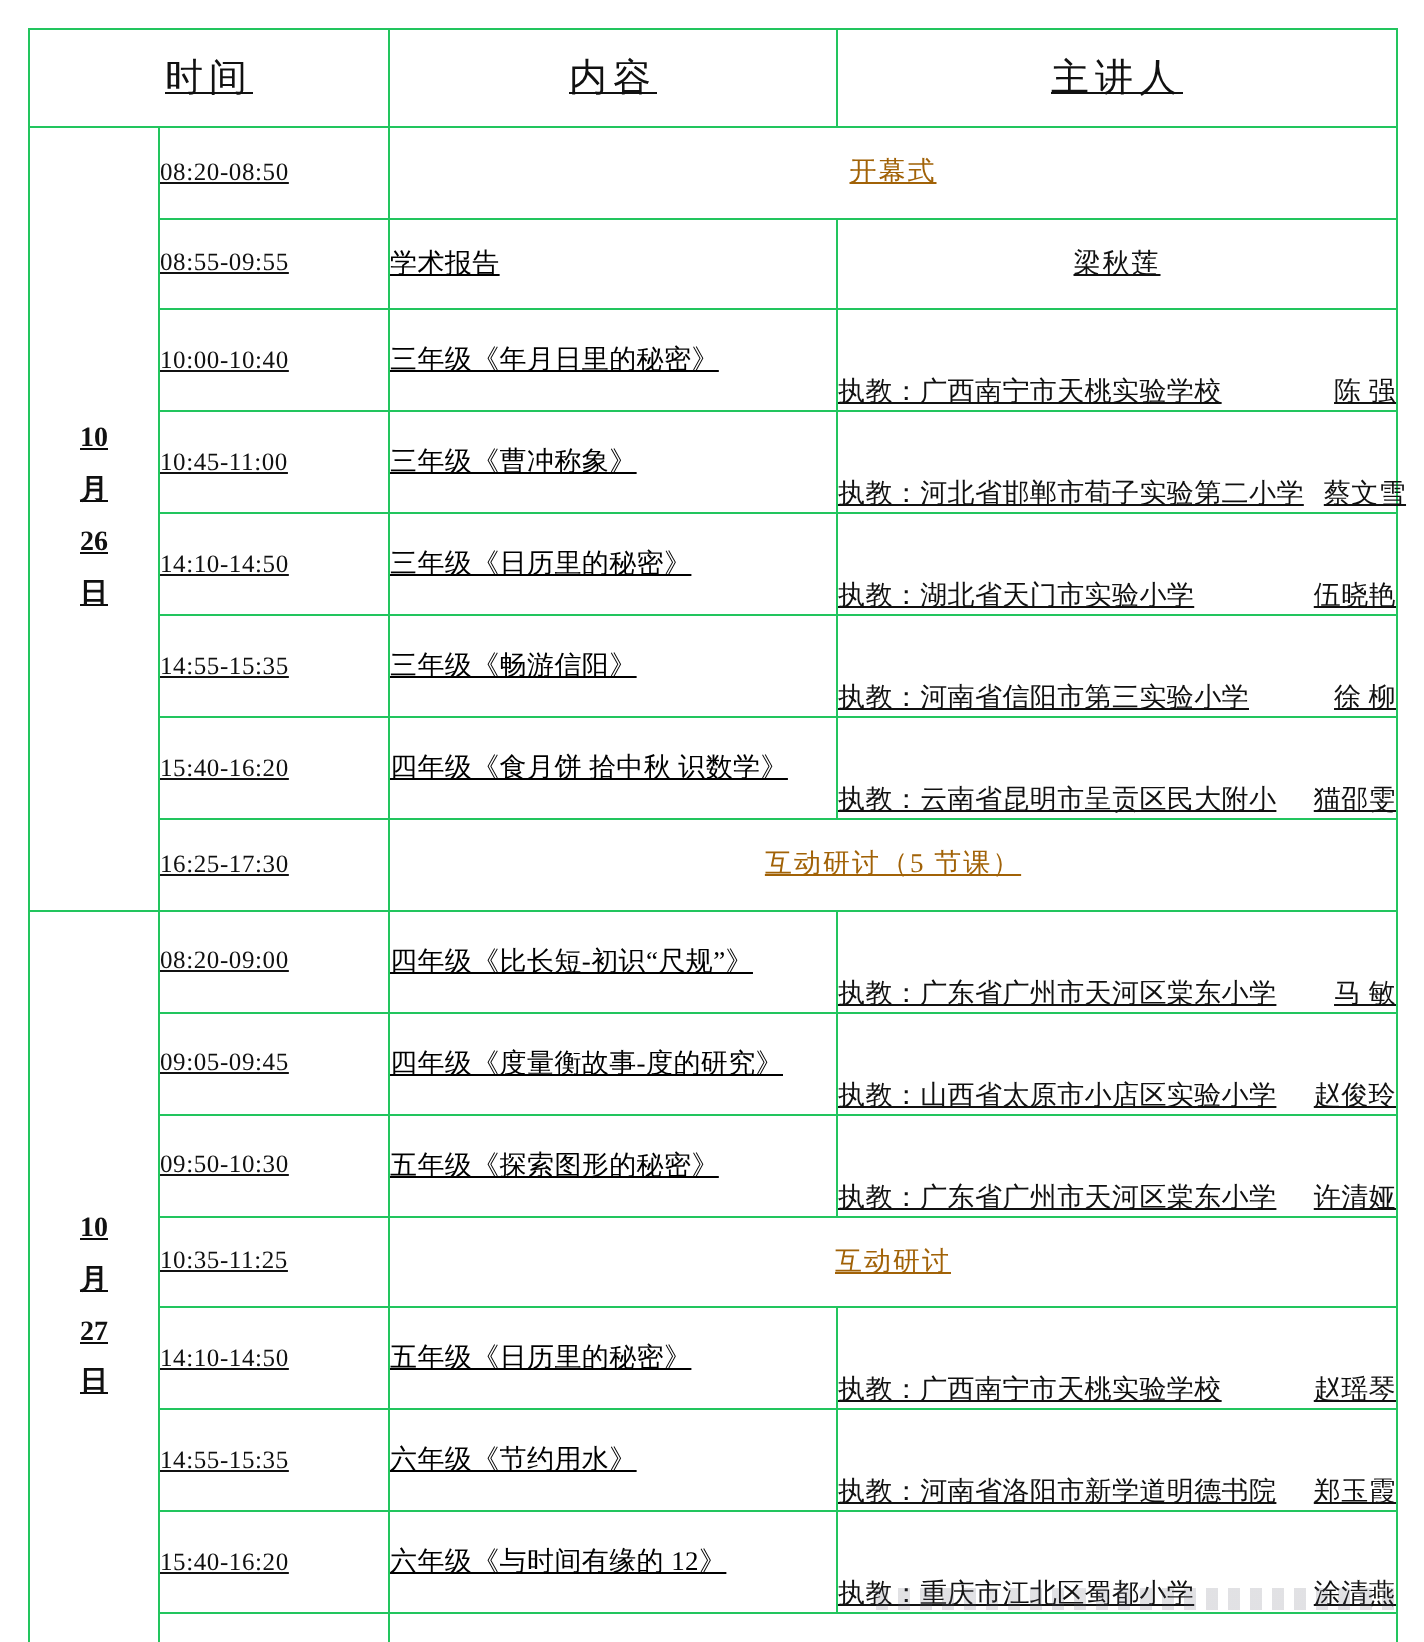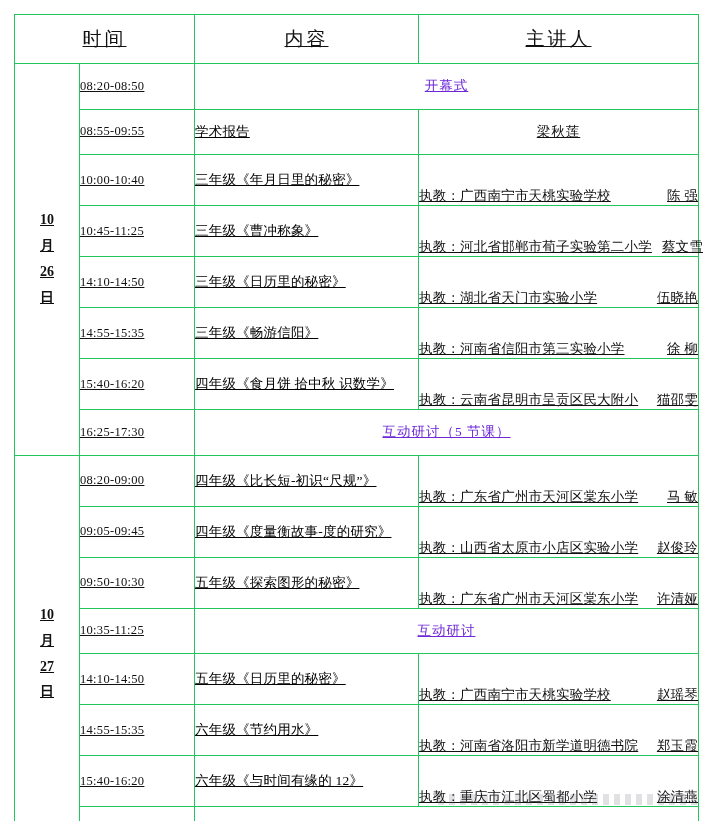--- a/index.html
+++ b/index.html
@@ -119,21 +119,21 @@
     font-weight: 700;
     color: #111;
     letter-spacing: 1px;
   }
 
   
   .merged-cell {
     text-align: center;
     font-size: 13.5px;
     font-weight: 700;
-    color: #6d28d9;
+    color: #a16207;
     letter-spacing: 1px;
   }
 
   
   #watermark {
     position: absolute;
     right: 14px;
     bottom: 16px;
     width: 260px;
     height: 11px;
@@ -186,21 +186,21 @@
           <td class="time-cell">10:00-10:40</td>
           <td class="content-cell">三年级《年月日里的秘密》</td>
           <td class="speaker-cell">
             <div class="sp-inner">
               <span class="sp-org">执教：广西南宁市天桃实验学校</span>
               <span class="sp-name">陈 强</span>
             </div>
           </td>
         </tr>
         <tr class="row-h">
-          <td class="time-cell">10:45-11:25</td>
+          <td class="time-cell">10:45-11:00</td>
           <td class="content-cell">三年级《曹冲称象》</td>
           <td class="speaker-cell">
             <div class="sp-inner">
               <span class="sp-org">执教：河北省邯郸市荀子实验第二小学</span>
               <span class="sp-name">蔡文雪</span>
             </div>
           </td>
         </tr>
         <tr class="row-h">
           <td class="time-cell">14:10-14:50</td>

